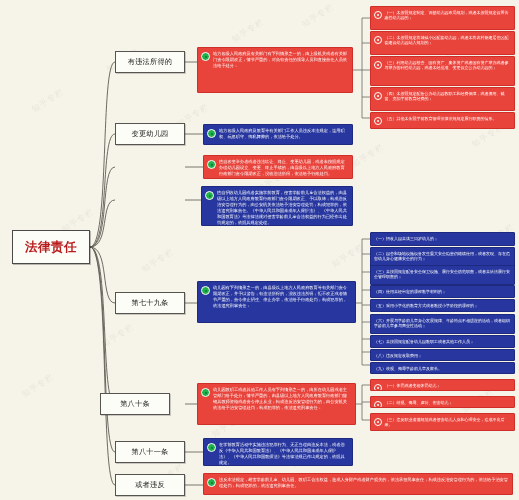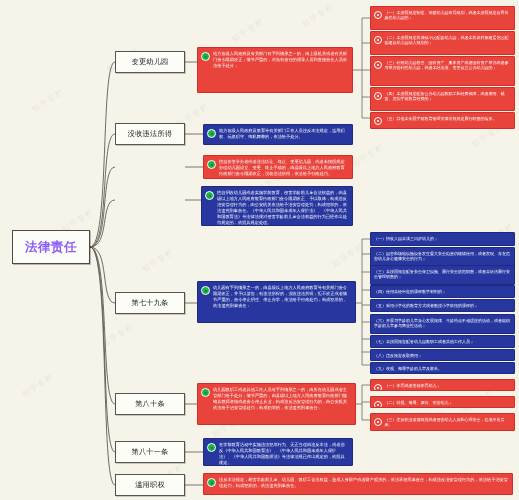--- a/index.html
+++ b/index.html
@@ -18,21 +18,21 @@
   }
   svg.lines{position:absolute;left:0;top:0;width:519px;height:500px;pointer-events:none;}
 
   .node{position:absolute;box-sizing:border-box;}
 
   
   .root{
     left:12px;top:230px;width:78px;height:34px;
     background:#fdfdf8;border:1.6px solid #4a4a48;
     display:flex;align-items:center;justify-content:center;
-    font-size:12.5px;font-weight:bold;color:#8b5cf6;letter-spacing:.5px;
+    font-size:12.5px;font-weight:bold;color:#b91c1c;letter-spacing:.5px;
     box-shadow:1px 1px 0 rgba(0,0,0,.25);
   }
 
   
   .art{
     width:70px;height:22px;
     background:#fdfdf8;border:1px solid #55544f;
     display:flex;align-items:center;justify-content:center;
     font-size:7.2px;color:#141414;letter-spacing:.2px;
     box-shadow:1px 1px 0 rgba(0,0,0,.18);
@@ -161,49 +161,49 @@
       <path d="M362,402 L370,402"></path>
       <path d="M362,420 L370,420"></path>
     </g>
   </svg>
 
   <div class="node root">
     <span>法律责任</span>
   </div>
 
   <div class="node art" style="left:115px;top:51px;">
+    <span>有违法所得的</span>
+  </div>
+  <div class="node card red" style="left:197px;top:47px;width:156px;height:46px;">
+    <span class="bullet"></span>
+    <span class="txt">地方各级人民政府及有关部门有下列情形之一的，由上级机关或者有关部门责令限期改正；情节严重的，对负有责任的领导人员和直接责任人员依法给予处分：</span>
+  </div>
+  <div class="node leaf red" style="left:370px;top:6px;width:145px;height:24px;">
+    <span class="bullet ring"></span>
+    <span class="txt">（一）未按照规定制定、调整幼儿园布局规划，或者未按照规定设置普惠性幼儿园的；</span>
+  </div>
+  <div class="node leaf red" style="left:370px;top:31px;width:145px;height:24px;">
+    <span class="bullet ring"></span>
+    <span class="txt">（二）未按照规定将城镇小区配套幼儿园，或者未将农村新建居住区配套建设幼儿园纳入规划的；</span>
+  </div>
+  <div class="node leaf red" style="left:370px;top:56px;width:145px;height:30px;">
+    <span class="bullet ring"></span>
+    <span class="txt">（三）利用幼儿园校舍、国有资产、集体资产或者国有资产举办或者参与举办营利性幼儿园，或者未经批准、变更设立公办幼儿园的；</span>
+  </div>
+  <div class="node leaf red" style="left:370px;top:87px;width:145px;height:24px;">
+    <span class="bullet ring"></span>
+    <span class="txt">（四）未按照规定配备公办幼儿园教职工和经费保障，或者挪用、截留、克扣学前教育经费的；</span>
+  </div>
+  <div class="node leaf red" style="left:370px;top:112px;width:145px;height:17px;">
+    <span class="bullet ring"></span>
+    <span class="txt">（五）其他未依照学前教育管理法律法规规定履行职责的情形。</span>
+  </div>
+
+  <div class="node art" style="left:115px;top:123px;">
     <span>变更幼儿园</span>
-  </div>
-  <div class="node card red" style="left:197px;top:47px;width:156px;height:46px;">
-    <span class="bullet"></span>
-    <span class="txt">地方各级人民政府及有关部门有下列情形之一的，由上级机关或者有关部门责令限期改正；情节严重的，对负有责任的领导人员和直接责任人员依法给予处分：</span>
-  </div>
-  <div class="node leaf red" style="left:370px;top:6px;width:145px;height:24px;">
-    <span class="bullet ring"></span>
-    <span class="txt">（一）未按照规定制定、调整幼儿园布局规划，或者未按照规定设置普惠性幼儿园的；</span>
-  </div>
-  <div class="node leaf red" style="left:370px;top:31px;width:145px;height:24px;">
-    <span class="bullet ring"></span>
-    <span class="txt">（二）未按照规定将城镇小区配套幼儿园，或者未将农村新建居住区配套建设幼儿园纳入规划的；</span>
-  </div>
-  <div class="node leaf red" style="left:370px;top:56px;width:145px;height:30px;">
-    <span class="bullet ring"></span>
-    <span class="txt">（三）利用幼儿园校舍、国有资产、集体资产或者国有资产举办或者参与举办营利性幼儿园，或者未经批准、变更设立公办幼儿园的；</span>
-  </div>
-  <div class="node leaf red" style="left:370px;top:87px;width:145px;height:24px;">
-    <span class="bullet ring"></span>
-    <span class="txt">（四）未按照规定配备公办幼儿园教职工和经费保障，或者挪用、截留、克扣学前教育经费的；</span>
-  </div>
-  <div class="node leaf red" style="left:370px;top:112px;width:145px;height:17px;">
-    <span class="bullet ring"></span>
-    <span class="txt">（五）其他未依照学前教育管理法律法规规定履行职责的情形。</span>
-  </div>
-
-  <div class="node art" style="left:115px;top:123px;">
-    <span>没收违法所得</span>
   </div>
   <div class="node card blue" style="left:203px;top:124px;width:150px;height:21px;">
     <span class="bullet"></span>
     <span class="txt">地方各级人民政府及教育等有关部门工作人员违反本法规定，滥用职权、玩忽职守、徇私舞弊的，依法给予处分。</span>
   </div>
 
   <div class="node card red" style="left:203px;top:155px;width:150px;height:24px;">
     <span class="bullet"></span>
     <span class="txt">擅自改变举办者或者违法转让、终止、变更幼儿园，或者未按照规定办理幼儿园设立、变更、终止手续的，由县级以上地方人民政府教育行政部门责令限期改正，没收违法所得，依法给予行政处罚。</span>
   </div>
@@ -241,21 +241,21 @@
   <div class="node leaf blue" style="left:370px;top:335px;width:145px;height:13px;">
     <span class="txt">（七）未按照规定配备幼儿园教职工或者其他工作人员；</span>
   </div>
   <div class="node leaf blue" style="left:370px;top:349px;width:145px;height:12px;">
     <span class="txt">（八）违反规定收取费用；</span>
   </div>
   <div class="node leaf blue" style="left:370px;top:362px;width:145px;height:12px;">
     <span class="txt">（九）歧视、侮辱学龄前儿童及家长。</span>
   </div>
 
-  <div class="node art" style="left:115px;top:393px;text-align:right;">
+  <div class="node art" style="left:100px;top:393px;text-align:right;">
     <span>第八十条</span>
   </div>
   <div class="node card red" style="left:197px;top:383px;width:159px;height:42px;">
     <span class="bullet"></span>
     <span class="txt">幼儿园教职工或者其他工作人员有下列情形之一的，由所在幼儿园或者主管部门给予处分；情节严重的，由县级以上地方人民政府教育行政部门撤销其教师资格或者责令停止从业；构成违反治安管理行为的，由公安机关依法给予治安管理处罚；构成犯罪的，依法追究刑事责任：</span>
   </div>
   <div class="node leaf red" style="left:370px;top:379px;width:145px;height:12px;">
     <span class="bullet ring"></span>
     <span class="txt">（一）体罚或者变相体罚幼儿；</span>
   </div>
@@ -270,20 +270,20 @@
 
   <div class="node art" style="left:115px;top:441px;">
     <span>第八十一条</span>
   </div>
   <div class="node card blue" style="left:203px;top:438px;width:150px;height:28px;">
     <span class="bullet"></span>
     <span class="txt">在学前教育活动中实施违法犯罪行为、无正当理由违反本法，或者违反《中华人民共和国教育法》、《中华人民共和国未成年人保护法》、《中华人民共和国教师法》等法律法规已作出规定的，依照其规定。</span>
   </div>
 
   <div class="node art" style="left:115px;top:474px;">
-    <span>滥用职权</span>
+    <span>或者违反</span>
   </div>
   <div class="node card red" style="left:203px;top:473px;width:310px;height:22px;">
     <span class="bullet"></span>
     <span class="txt">违反本法规定，雌害学龄前儿童、幼儿园、教职工合法权益，造成人身财产或者财产损失的，依法承担民事责任；构成违反治安管理行为的，依法给予治安管理处罚；构成犯罪的，依法追究刑事责任。</span>
   </div>
 
 </div>
 
 </body></html>

